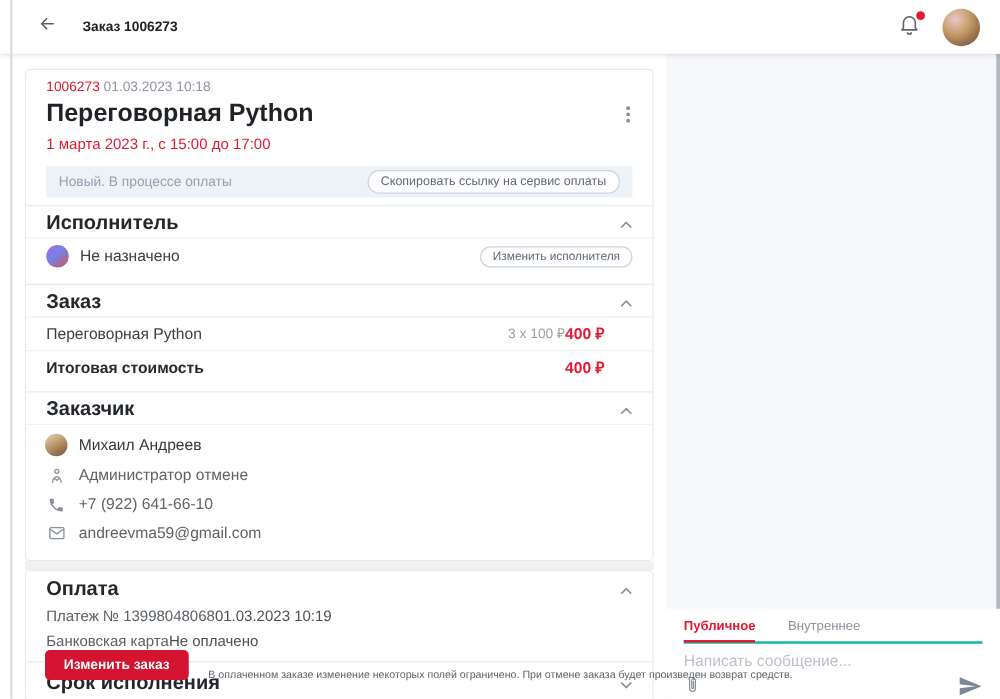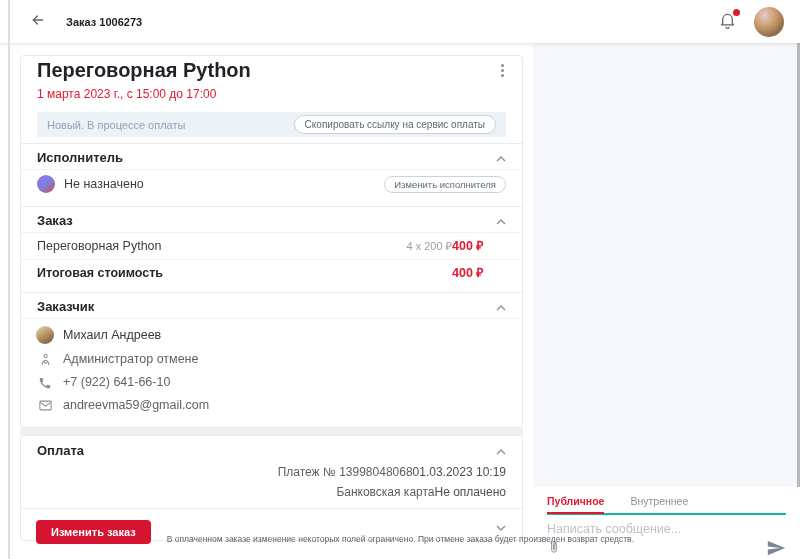--- a/index.html
+++ b/index.html
@@ -41,22 +41,22 @@
   .statusbar {
     margin:10px 16px 0; height:25px; background:#edf2f7; display:flex; align-items:center;
     justify-content:space-between; padding:0 10px;
   }
   .status-text { font-size:11px; color:#93a1b2; }
   .pill {
     border:1px solid #ccd2d9; border-radius:10px; background:#fff; font-size:10px;
     color:#5e6a76; padding:3px 10px; white-space:nowrap; cursor:pointer;
   }
   .section-h {
-    display:flex; align-items:flex-end; justify-content:space-between;
-    padding:6px 16px 4px; height:26px; font-size:13px; font-weight:bold; color:#23272b;
+    display:flex; align-items:center; justify-content:space-between;
+    padding:6px 16px 4px; height:26px; font-size:16px; font-weight:bold; color:#23272b;
   }
   .mt-sec { margin-top:6px; border-top:1px solid #e9ecef; }
   .row-line { border-top:1px solid #f0f2f4; }
 
   .exec-row { display:flex; align-items:center; padding:5px 16px 7px; }
   .avatar-sm { width:18px; height:18px; border-radius:50%; flex:none; }
   .exec-av { background:linear-gradient(140deg,#a66fdc 0%,#7781e8 45%,#cf564e 100%); }
   .cust-av { background:linear-gradient(150deg,#ead9bd 0%,#b08a5e 55%,#6f523c 100%); }
   .exec-label { margin-left:9px; font-size:12.5px; color:#3c4043; }
   .exec-row .pill { margin-left:auto; font-size:9.5px; padding:2px 9px; }
@@ -64,21 +64,21 @@
   .item-row { display:flex; align-items:center; padding:5px 16px; font-size:12.5px; color:#3c4043; line-height:16px; }
   .item-qty { margin-left:auto; font-size:11px; color:#9aa0a6; }
   .price { width:54px; font-weight:bold; color:#e11931; font-size:12.5px; }
   .bold { font-weight:bold; color:#26292c; }
 
   .cust-row { display:flex; align-items:center; gap:10px; padding:4px 16px; font-size:12.5px; color:#5f6368; line-height:15px; }
   .cust-row.first { padding-top:7px; color:#35393d; }
   .cust-ic { width:16px; display:flex; justify-content:center; flex:none; }
   .pad-b { padding-bottom:10px; }
 
-  .pay-row { display:flex; justify-content:flex-end; padding:3px 16px; font-size:12px; color:#5a6065; line-height:14px; }
+  .pay-row { display:flex; justify-content:flex-start; padding:3px 16px; font-size:12px; color:#5a6065; line-height:14px; }
   .pay-row .val { color:#4a4f54; }
   .deadline-h { height:32px; padding:9px 16px 6px; }
 
   
   .footer { position:absolute; left:36px; top:520px; display:flex; align-items:flex-end; gap:16px; z-index:3; }
   .btn-red {
     background:#d41430; color:#fff; font-size:11px; font-weight:bold; border:none;
     border-radius:4px; padding:6px 15px; white-space:nowrap; cursor:pointer;
     font-family:"Liberation Sans", sans-serif;
   }
@@ -124,20 +124,24 @@
           </svg>
       </span>
       <span class="bell-dot"></span>
     </span>
     <span class="avatar-lg"></span>
   </span>
 </div>
 
 <div class="main">
   <div class="card">
+    <div class="meta">
+      <span class="num">1006273</span> 
+      <span>01.03.2023 10:18</span>
+    </div>
     <div class="title-row">
       <span class="order-title">Переговорная Python</span>
       <span class="kebab">
           <i></i>
           <i></i>
           <i></i>
         </span>
     </div>
     <div class="schedule">1 марта 2023 г., с 15:00 до 17:00</div>
 
@@ -163,21 +167,21 @@
     <div class="section-h mt-sec">
       <span>Заказ</span>
       <span>
         <svg width="10" height="6" viewBox="0 0 10 6" fill="none" stroke="#8a9097" stroke-width="1.4">
             <path d="M1 5l4-4 4 4"></path>
           </svg>
       </span>
     </div>
     <div class="item-row row-line">
       <span>Переговорная Python</span>
-      <span class="item-qty">4 x 200 ₽</span>
+      <span class="item-qty">3 x 100 ₽</span>
       <span class="price">400 ₽</span>
     </div>
     <div class="item-row row-line">
       <span class="bold">Итоговая стоимость</span>
       <span class="price" style="margin-left:auto">400 ₽</span>
     </div>
 
     <div class="section-h mt-sec">
       <span>Заказчик</span>
       <span>

